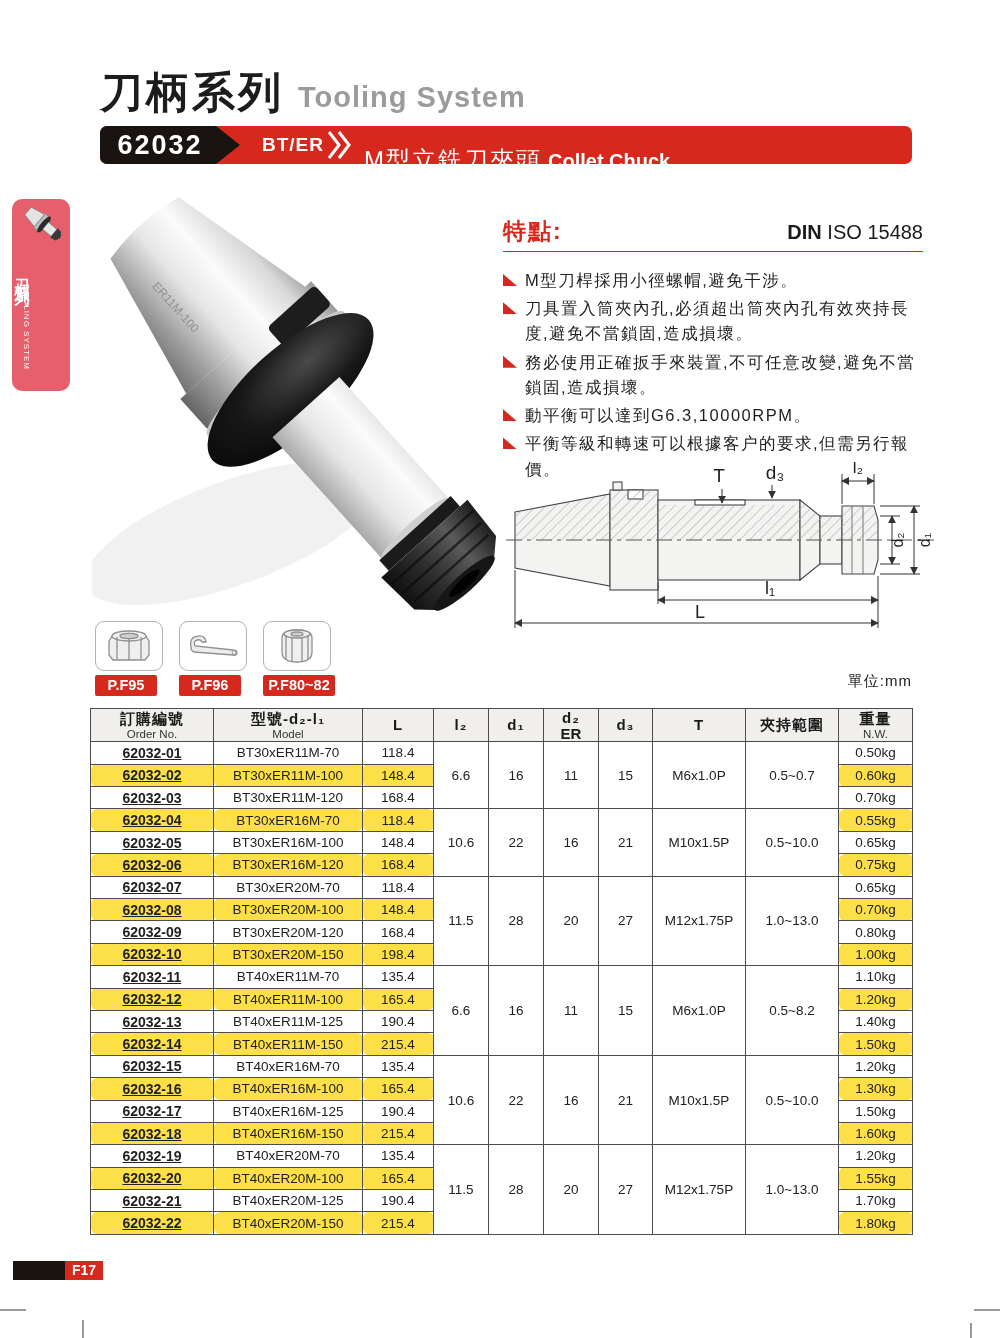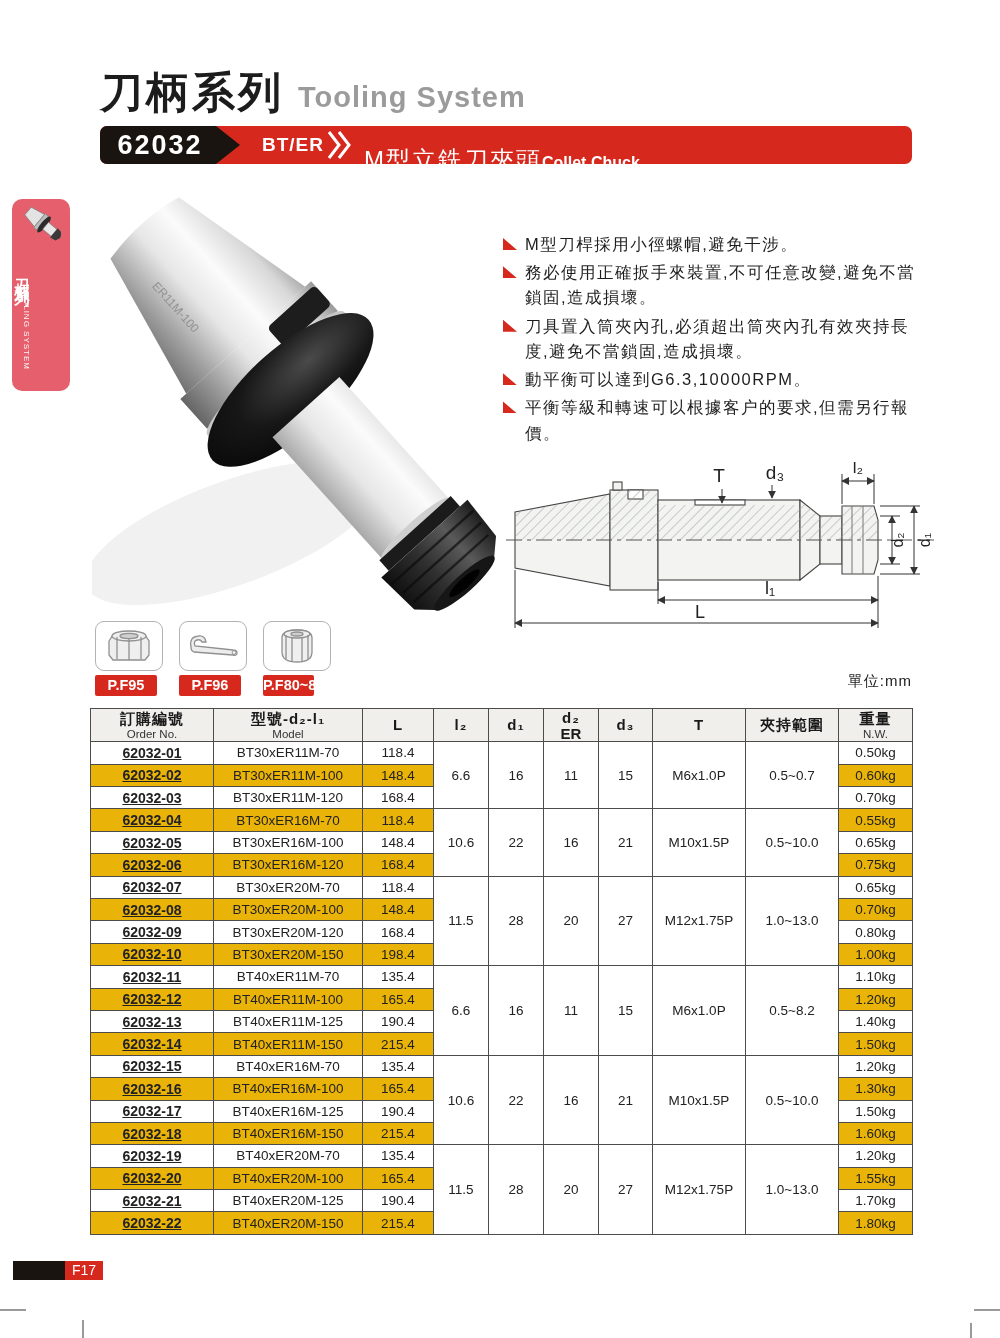--- a/index.html
+++ b/index.html
@@ -19,21 +19,21 @@
                   background:#191410; border-radius:7px 0 0 7px; }
   .banner-black-arrow { position:absolute; left:116px; top:0; width:24px; height:38px;
                   background:#191410; clip-path:polygon(0 0,0 100%,100% 50%); }
   .banner-code { position:absolute; left:4px; top:0; width:112px; height:38px; line-height:38px;
                  text-align:center; color:#fff; font-size:27px; font-weight:bold; letter-spacing:2px; }
   .banner-series { position:absolute; left:150px; top:0; width:86px; height:38px; line-height:38px;
                  text-align:center; color:#fff; font-size:19px; font-weight:bold; letter-spacing:1px; }
   .banner-chevron { position:absolute; left:226px; top:4px; }
   .banner-title { position:absolute; left:264px; top:16px; height:38px; display:flex; align-items:baseline; color:#fff; }
   .banner-title .zh { font-size:24px; letter-spacing:2px; line-height:36px; }
-  .banner-title .en { font-size:16px; font-weight:bold; margin-left:0; line-height:34px; }
+  .banner-title .en { font-size:20px; font-weight:bold; margin-left:6px; line-height:34px; }
 
   
   .side-tab { position:absolute; left:12px; top:199px; width:58px; height:192px;
               background:#e5606c; border-radius:10px; }
   .side-tab svg { display:block; margin:7px auto 0 auto; }
   .side-text { height:128px; display:flex; justify-content:center; align-items:flex-start;
                writing-mode:vertical-rl; margin-top:2px; color:#fff; }
   .side-zh { font-size:15px; font-weight:bold; letter-spacing:4px; }
   .side-en { font-size:8px; letter-spacing:1px; margin-top:2px; opacity:.95; }
 
@@ -57,40 +57,40 @@
   .diagram { position:absolute; left:500px; top:462px; width:440px; height:175px; }
   .diagram text { font-family:"Liberation Sans","DejaVu Sans",sans-serif; fill:#222; }
 
   
   .thumbs { position:absolute; left:95px; top:621px; display:flex; gap:16px; }
   .thumb-box { width:68px; height:50px; border:1.6px solid #b2b2b2; border-radius:9px;
                background:#fff; display:flex; align-items:center; justify-content:center; }
   .badges { position:absolute; left:95px; top:675px; display:flex; gap:22px; }
   .badge { height:21px; background:#d7281d; color:#fff; font-weight:bold; font-size:14.5px;
            line-height:21px; text-align:center; border-radius:2px; }
-  .badge.b1 { width:62px; } .badge.b2 { width:62px; } .badge.b3 { width:51px; }
+  .badge.b1 { width:62px; } .badge.b2 { width:62px; } .badge.b3 { width:72px; }
 
   .unit { position:absolute; right:88px; top:672px; font-size:15px; color:#222; letter-spacing:1px; }
 
   
   .spec-wrap { position:absolute; left:90px; top:708px; }
   table { border-collapse:collapse; table-layout:fixed; width:822px; }
   th,td { border:1px solid #4c4c4c; text-align:center; vertical-align:middle; padding:0; overflow:hidden; }
   thead th { background:#f0efec; height:32px; }
   .h1 { font-size:15px; font-weight:bold; line-height:1.2; letter-spacing:1px; }
   .h2 { font-size:11.5px; font-weight:normal; color:#333; }
   .h2.b { font-size:15px; font-weight:bold; line-height:.95; color:#1a1a1a; }
   td { height:22.4px; font-size:13.5px; color:#222; background:#fff; }
-  td.shade { background:#eab308; }
+  td.shade { background:#fde047;border-radius:6px; }
   td.c-order { font-weight:bold; font-size:14px;text-decoration:underline; }
 
   
   .footer-bar { position:absolute; left:13px; top:1261px; height:19px; display:flex; }
   .footer-black { width:52px; height:19px; background:#191410; }
-  .footer-red { width:38px; height:19px; background:#d7281d; color:#fff; font-weight:normal;
+  .footer-red { width:38px; height:19px; background:#d7281d; color:#fff; font-weight:bold;
                 font-size:14px; line-height:19px; text-align:center; }
   .crop { position:absolute; background:#9a9a9a; }
 </style>
 </head>
 <body>
 
 <div id="page">
 
   <div class="title-row">
     <span class="title-zh">刀柄系列</span>
@@ -164,32 +164,36 @@
       <line x1="434" y1="-55" x2="434" y2="55" stroke="#0a0a0a" stroke-width="2.5" opacity="0.65"></line>
       <line x1="448" y1="-53" x2="448" y2="53" stroke="#0a0a0a" stroke-width="2.5" opacity="0.65"></line>
       <line x1="462" y1="-50" x2="462" y2="50" stroke="#0a0a0a" stroke-width="2.5" opacity="0.65"></line>
       <ellipse cx="482" cy="0" rx="9" ry="40" fill="#161616"></ellipse>
       <ellipse cx="482" cy="0" rx="5" ry="20" fill="#020202"></ellipse>
       <text x="52" y="34" font-size="12" fill="#8a8a8a" opacity="0.85">ER11M-100</text>
     </g>
   </svg>
 
   <div class="features">
+    <div class="feat-head">
+      <span class="feat-title">特點:</span>
+      <span class="feat-std"><b>DIN</b><span> ISO 15488</span></span>
+    </div>
     <div class="feat-list">
         <div class="feat">
           <span class="tri"></span>
           <span class="ftext">M型刀桿採用小徑螺帽,避免干涉。</span>
         </div>
         <div class="feat">
           <span class="tri"></span>
-          <span class="ftext">務必使用正確扳手來裝置,不可任意改變,避免不當鎖固,造成損壞。</span>
+          <span class="ftext">刀具置入筒夾內孔,必須超出筒夾內孔有效夾持長度,避免不當鎖固,造成損壞。</span>
         </div>
         <div class="feat">
           <span class="tri"></span>
-          <span class="ftext">刀具置入筒夾內孔,必須超出筒夾內孔有效夾持長度,避免不當鎖固,造成損壞。</span>
+          <span class="ftext">務必使用正確扳手來裝置,不可任意改變,避免不當鎖固,造成損壞。</span>
         </div>
         <div class="feat">
           <span class="tri"></span>
           <span class="ftext">動平衡可以達到G6.3,10000RPM。</span>
         </div>
         <div class="feat">
           <span class="tri"></span>
           <span class="ftext">平衡等級和轉速可以根據客户的要求,但需另行報價。</span>
         </div>
       </div>

